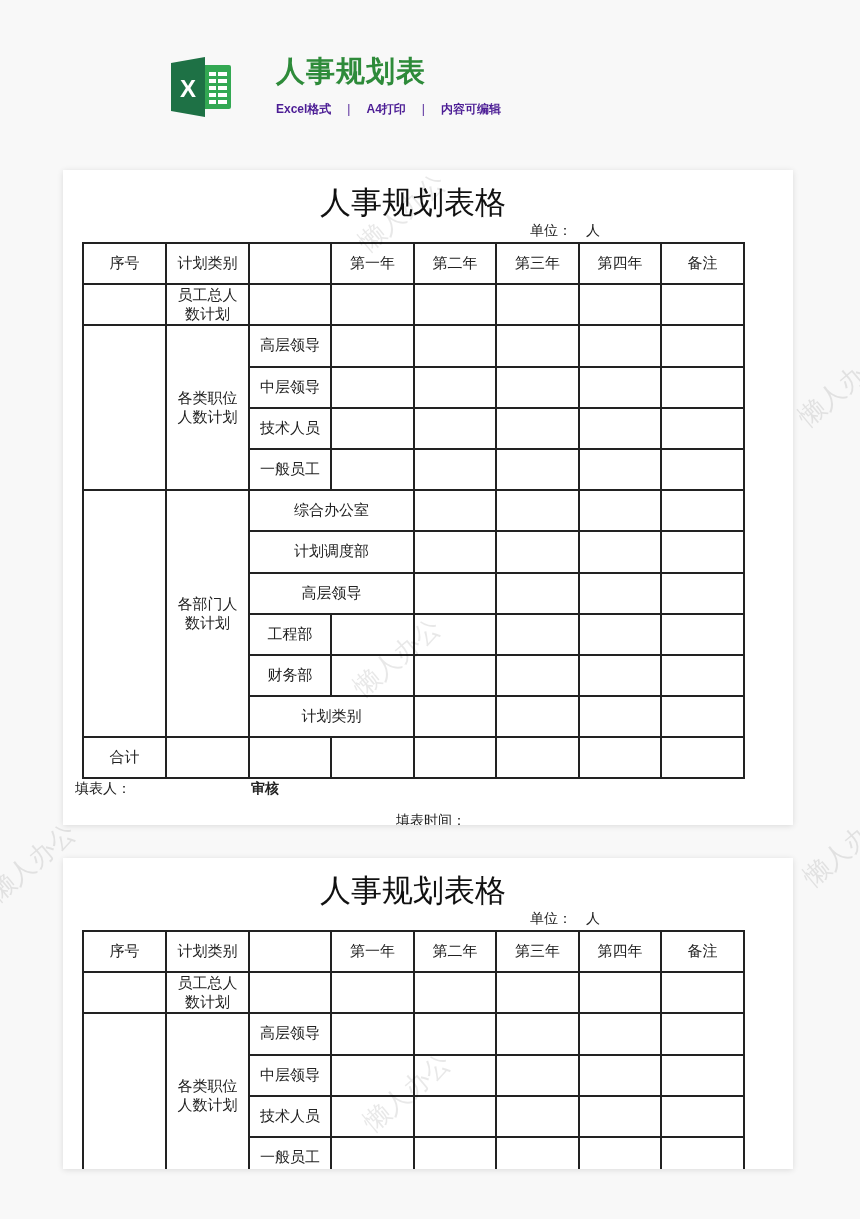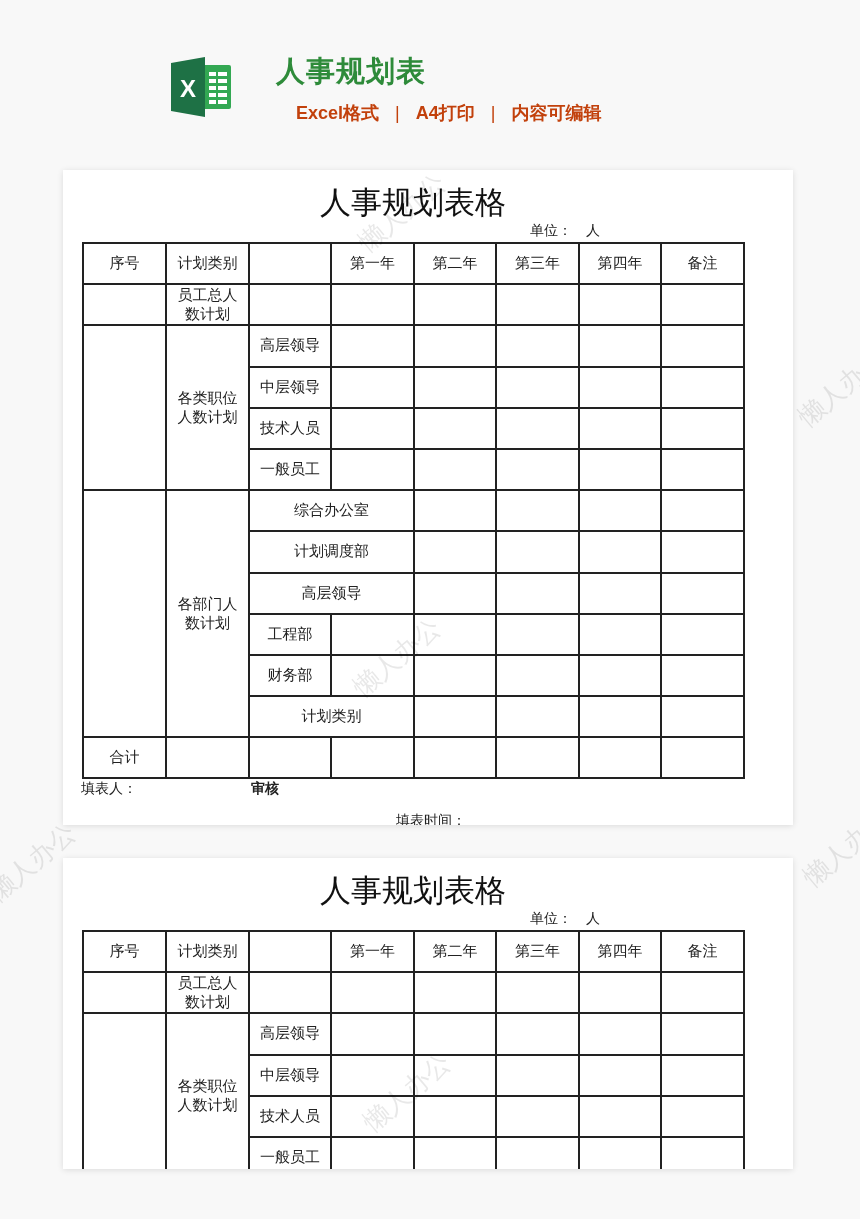--- a/index.html
+++ b/index.html
@@ -2,21 +2,21 @@
 <html><head>
 <meta charset="utf-8">
 <style>
   * { box-sizing: border-box; margin: 0; padding: 0; }
   html, body { width: 860px; height: 1219px; overflow: hidden; background: #f8f8f8; }
   body { position: relative; font-family: "Liberation Sans", "DejaVu Sans", sans-serif; }
 
   .header { position: absolute; left: 0; top: 0; width: 860px; height: 160px; }
   .xl-icon { position: absolute; left: 171px; top: 57px; width: 62px; height: 60px; }
   .header-title { position: absolute; left: 276px; top: 52px; font-size: 29px; font-weight: bold; color: #2e8b3a; letter-spacing: 1px; text-align: right; }
-  .header-sub { position: absolute; left: 276px; top: 101px; font-size: 18px; font-weight: bold; color: #c2410c; white-space: nowrap; margin-left: 20px; }
+  .header-sub { position: absolute; left: 276px; top: 101px; font-size: 12px; font-weight: bold; color: #4c1d95; white-space: nowrap; }
   .header-sub .sep { display: inline-block; margin: 0 16px; font-weight: normal; }
 
   .watermark { position: absolute; font-family: "DejaVu Serif", serif; font-size: 26px; color: rgba(0,0,0,0.09); transform: rotate(-40deg); white-space: nowrap; pointer-events: none; z-index: 5; }
 
   .card { position: absolute; left: 63px; width: 730px; background: #fff; box-shadow: 0 1px 6px rgba(0,0,0,0.12); overflow: hidden; }
   .card1 { top: 170px; height: 655px; }
   .card2 { top: 858px; height: 311px; }
 
   .sheet-title { position: absolute; left: 0; width: 700px; text-align: center; font-family: "DejaVu Serif", "Liberation Serif", serif; font-size: 31px; color: #111; top: 12px; }
   .unit { position: absolute; left: 467px; top: 52px; font-family: "Liberation Serif", serif; font-size: 14px; color: #222; }
@@ -183,21 +183,21 @@
       <td></td>
           <td></td>
           <td></td>
           <td></td>
           <td></td>
           <td></td>
           <td></td>
     </tr>
   </tbody>
     </table>
-  <div class="footer" style="left:18px;text-align:center;">填表人：</div>
+  <div class="footer" style="left:12px;text-align:center;">填表人：</div>
   <div class="footer" style="left:188px;font-weight:bold;">审核</div>
   <div class="footer" style="left:333px;margin-top:32px;">填表时间：</div>
 </div>
 
 <div class="card card2">
   <div class="sheet-title">人事规划表格</div>
   <div class="unit"><span>单位：</span><span class="u-val">人</span></div>
   <table class="grid">
     <colgroup>
         <col style="width:83px">

